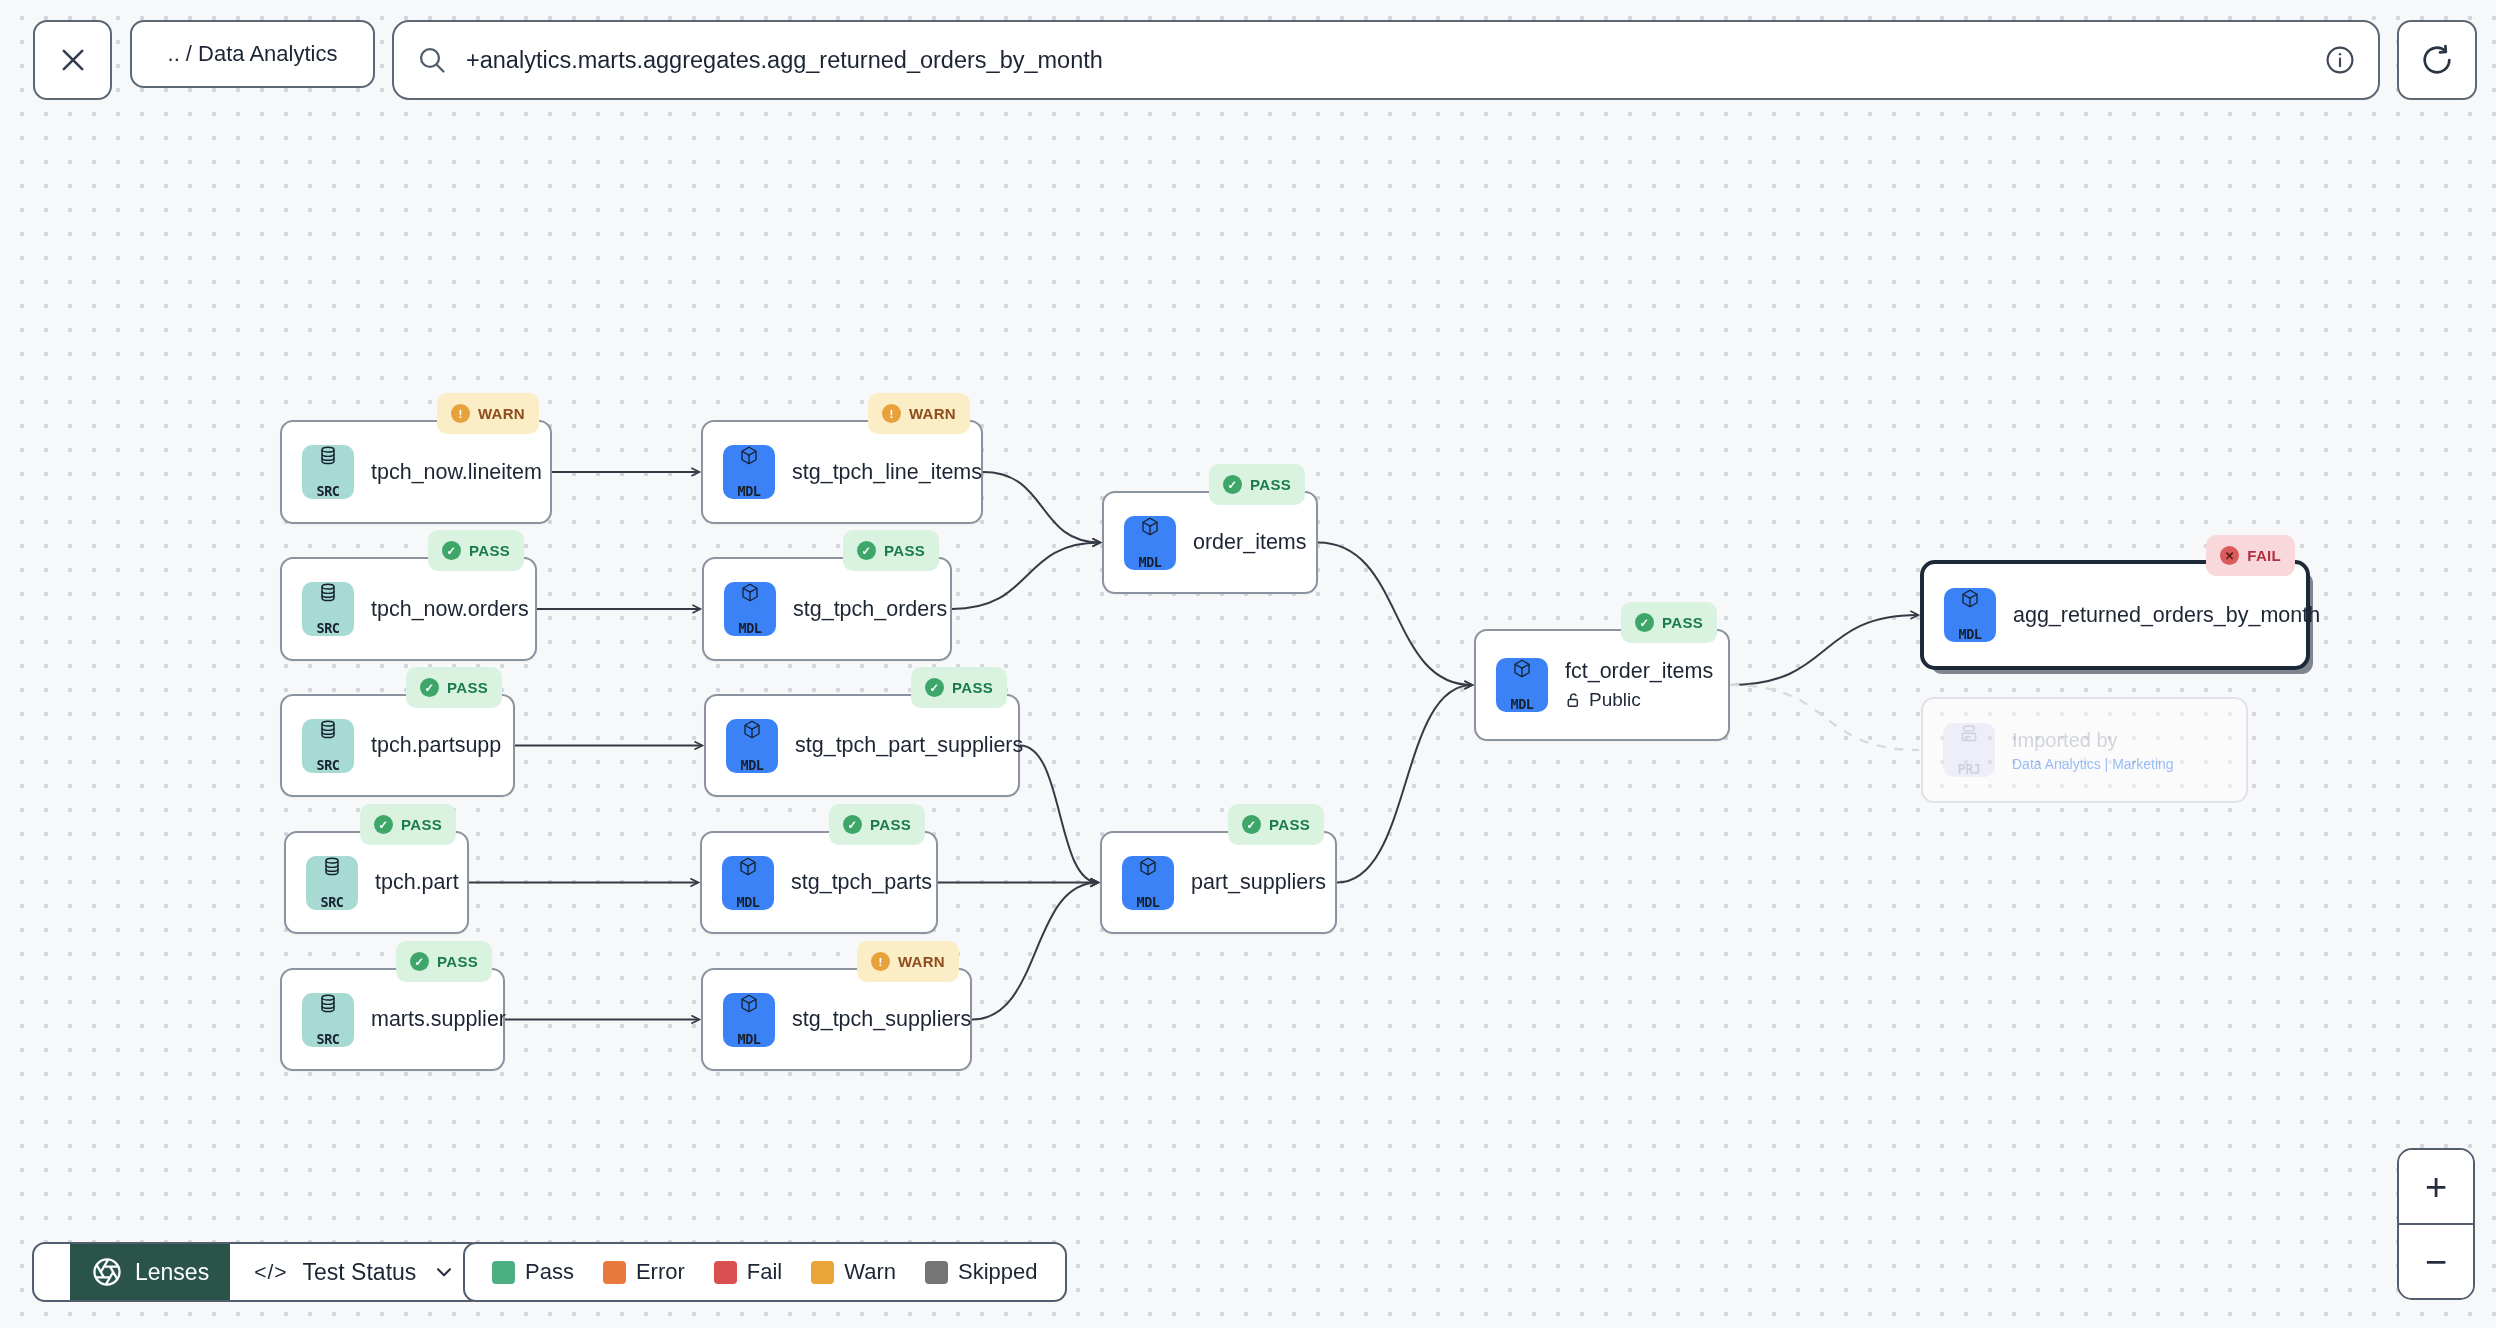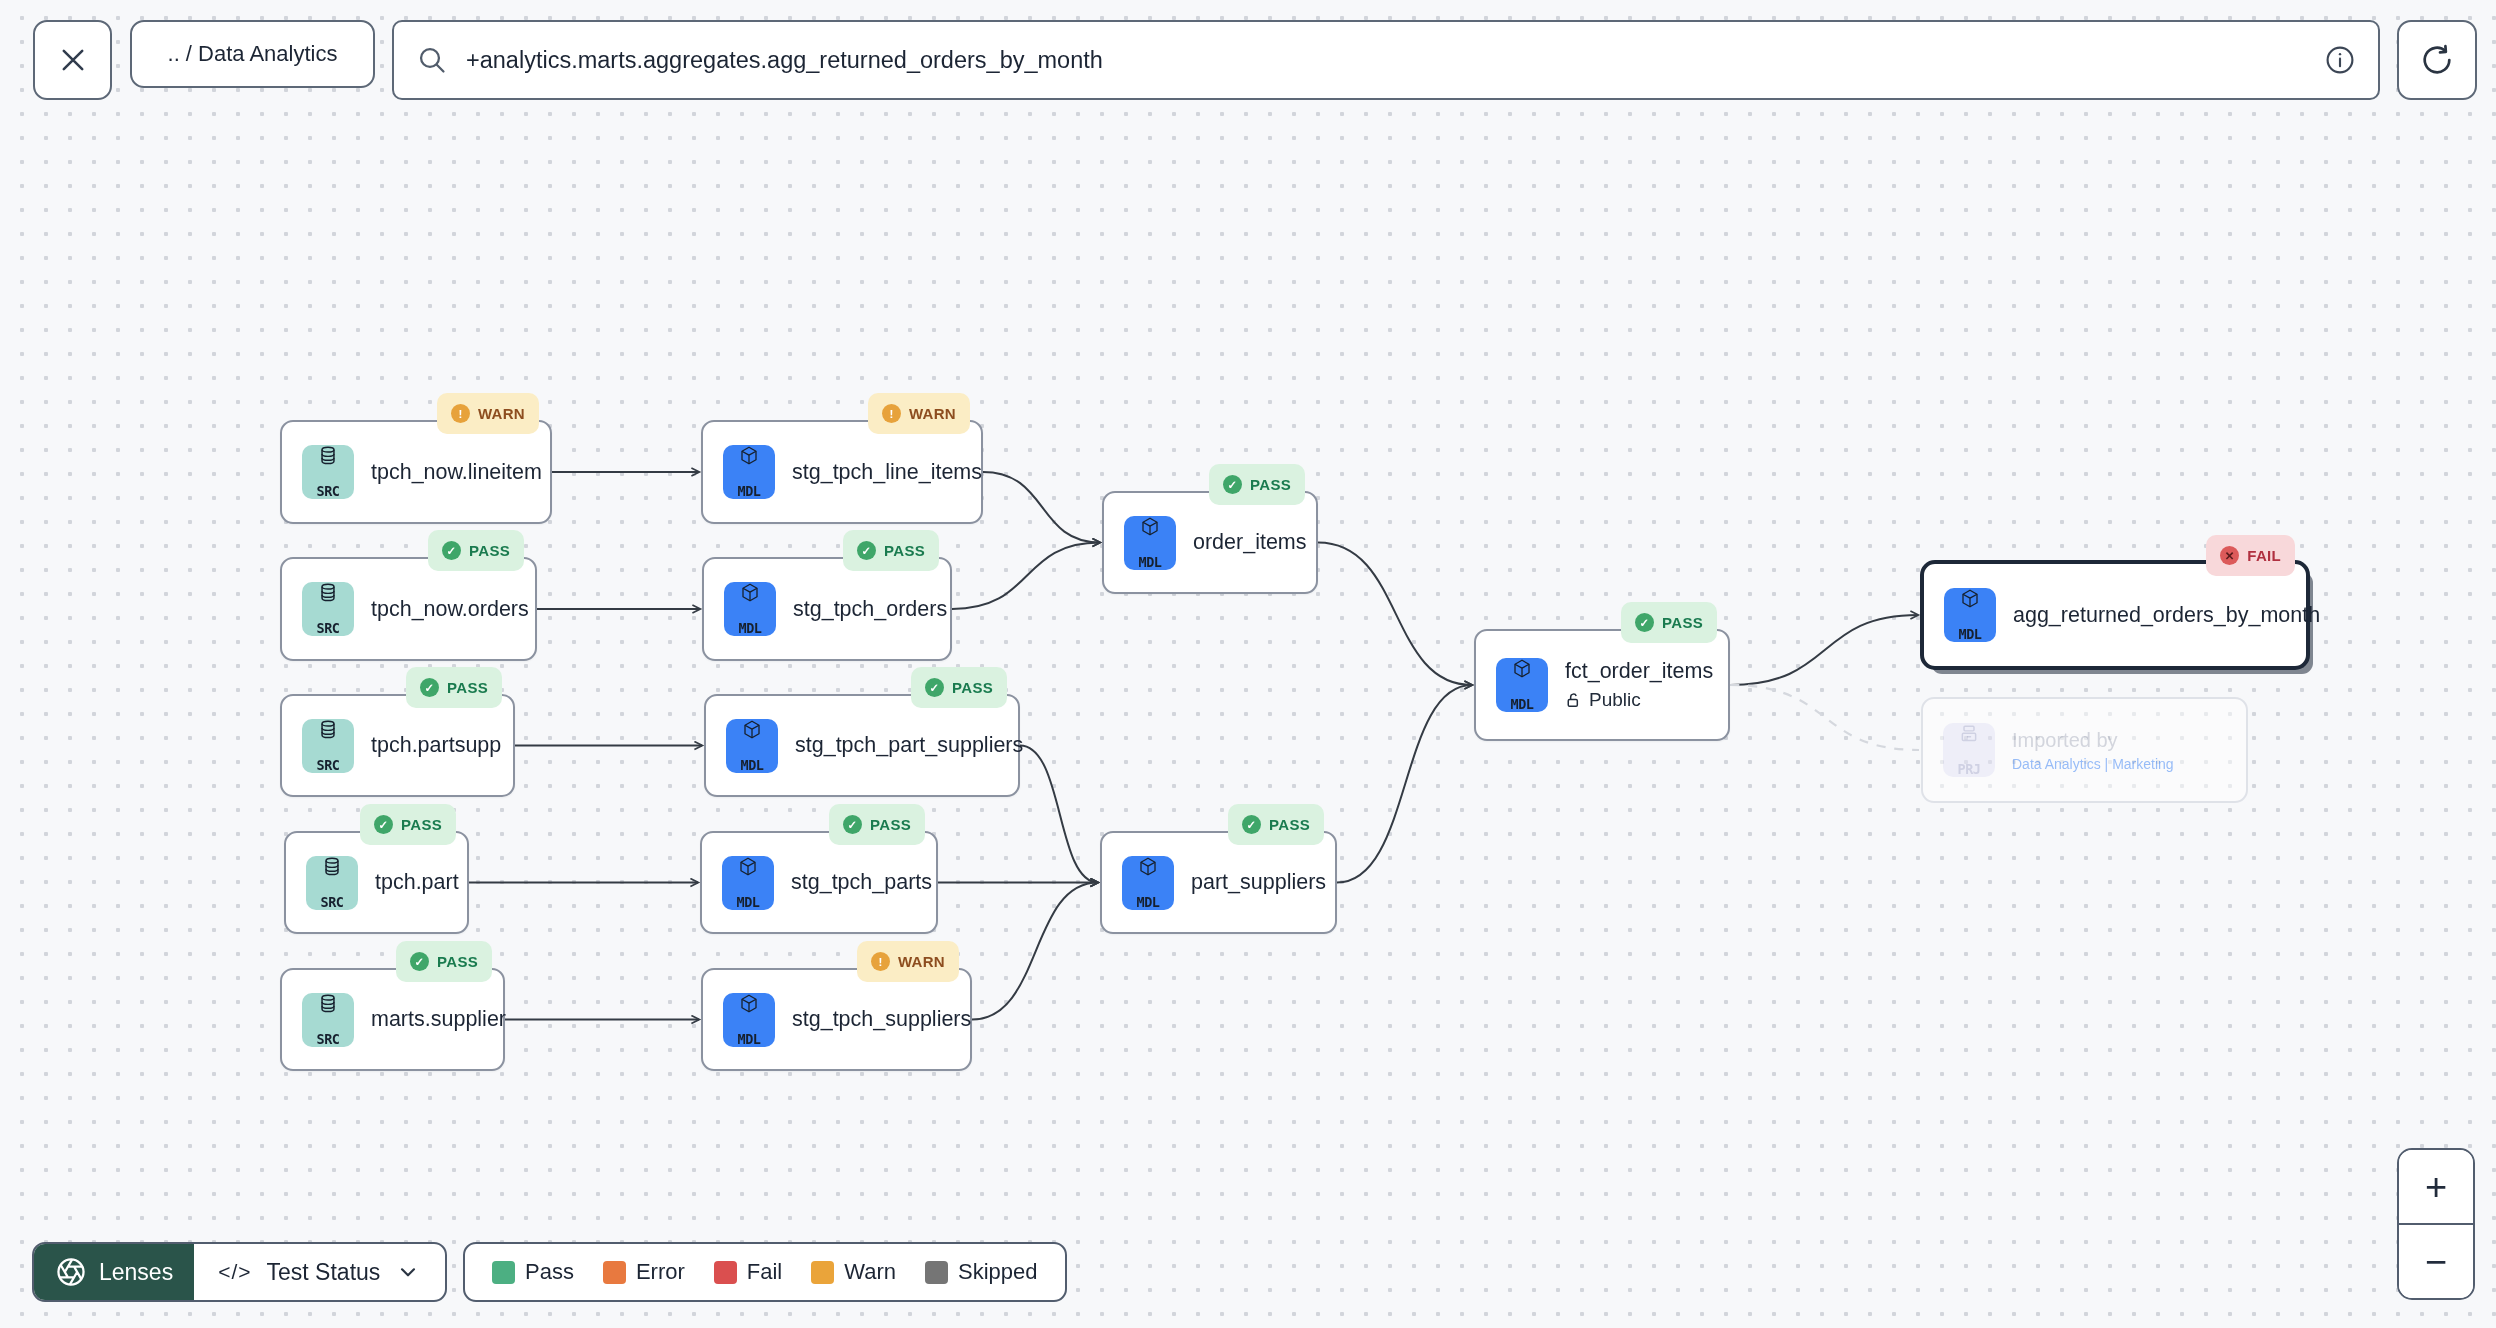--- a/index.html
+++ b/index.html
@@ -16,21 +16,21 @@
     position:absolute;box-sizing:border-box;background:#fff;border:2.5px solid #5d6877;
     border-radius:14px;display:flex;align-items:center;justify-content:center;cursor:pointer;padding:0;
   }
   .crumb{
     position:absolute;box-sizing:border-box;background:#fff;border:2.5px solid #5d6877;
     border-radius:14px;display:flex;align-items:center;justify-content:center;
     font-size:22px;color:#1c2534;cursor:pointer;
   }
   .search{
     position:absolute;box-sizing:border-box;background:#fff;border:2.5px solid #5d6877;
-    border-radius:10px;display:flex;align-items:center;gap:16px;padding:0 22px;
+    border-radius:17px;display:flex;align-items:center;gap:16px;padding:0 22px;
   }
   .search input{
     flex:1;border:none;outline:none;background:transparent;
     font-family:"Liberation Sans",sans-serif;font-size:23.5px;color:#1c2534;
   }
   
   .node{
     position:absolute;box-sizing:border-box;background:#fff;border:2px solid #8b92a0;
     border-radius:13px;display:flex;align-items:center;gap:17px;padding:0 18px 0 20px;
     box-shadow:0 1px 2px rgba(20,30,45,.05);cursor:pointer;
@@ -402,21 +402,21 @@
       </svg>
   </div>
 
   <button class="icon-btn" style="left:2397px;top:20px;width:80px;height:80px;">
     <svg class="icon" width="36" height="36" viewBox="0 0 24 24" fill="none" stroke="#2a3442" stroke-width="1.8" stroke-linecap="round" stroke-linejoin="round">
         <path d="M20.2 12a8.2 8.2 0 1 1-2.5-5.9"></path>
         <polyline points="17.6 2.7 17.9 6.6 14 6.9"></polyline>
       </svg>
   </button>
 
-  <div class="lens-group" style="left:32px;top:1242px;">
+  <div class="lens-group" style="left:32px;top:1242px;padding-left:36px;">
     <div class="lens-dark">
       <svg class="icon" width="32" height="32" viewBox="0 0 24 24" fill="none" stroke="#ffffff" stroke-width="1.7" stroke-linecap="round">
           <circle cx="12" cy="12" r="9.4"></circle>
           <path d="m14.31 8 5.2 9M9.69 8h10.6M7.38 12l5.3-9.1M9.69 16 4.4 6.9M14.31 16H3.7M16.62 12l-5.3 9.1"></path>
         </svg>
       <span>Lenses</span>
     </div>
     <div class="lens-select">
       <span class="code-glyph">&lt;/&gt;</span>
       <span>Test Status</span>

